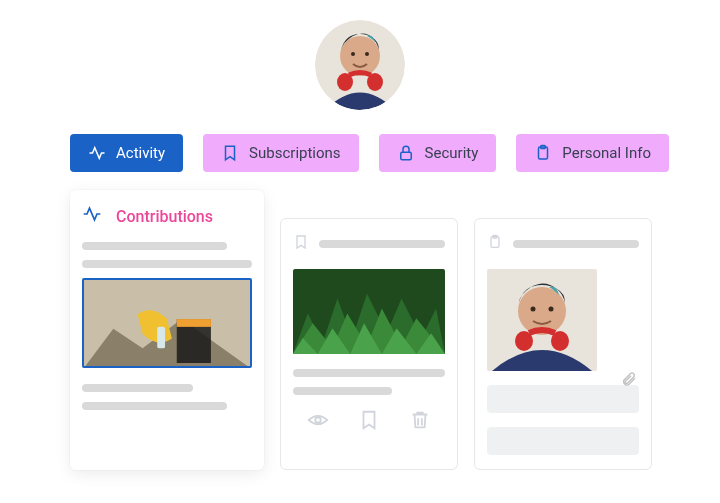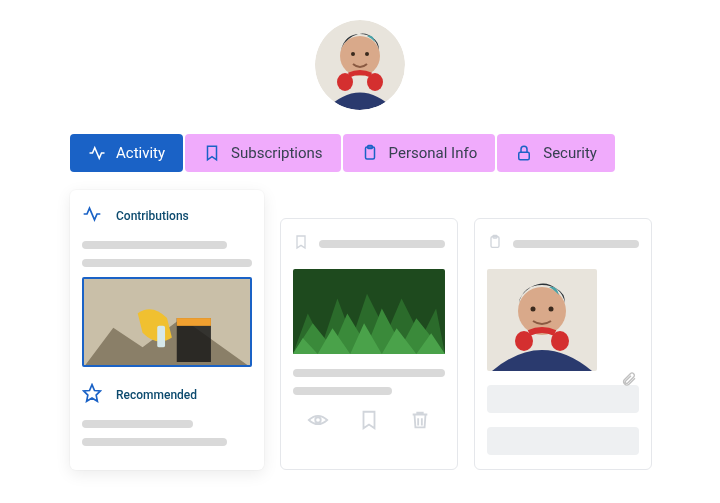--- a/index.html
+++ b/index.html
@@ -21,21 +21,21 @@
     width: 90px;
     height: 90px;
     border-radius: 50%;
     overflow: hidden;
     margin-bottom: 24px;
     flex-shrink: 0;
   }
   .avatar svg { width: 100%; height: 100%; display: block; }
   .tabs {
     display: flex;
-    gap: 2px;
+    gap: 20px;
     width: 100%;
     margin-bottom: 18px;
   }
   .tab {
     display: flex;
     align-items: center;
     gap: 10px;
     padding: 10px 18px;
     border-radius: 4px;
     background: #f0abfc;
@@ -64,21 +64,21 @@
     padding: 14px 12px;
     flex-shrink: 0;
   }
   .sidepanel-heading {
     display: flex;
     align-items: center;
     gap: 14px;
     margin-bottom: 14px;
   }
   .sidepanel-heading .icon svg { width: 20px; height: 20px; stroke: #1a62c6; stroke-width: 2; fill: none; }
-  .sidepanel-heading span { font-size: 12px; color: #0c4a6e; font-weight: 500; }
+  .sidepanel-heading span { font-size: 16px; color: #ec4899; font-weight: 500; }
   .skel {
     height: 8px;
     background: #d9d9d9;
     border-radius: 4px;
     margin-bottom: 10px;
   }
   .sidepanel .skel:nth-of-type(1) { width: 65%; }
   .sidepanel .skel:nth-of-type(2) { width: 85%; }
   .sidepanel-img {
     width: 100%;
@@ -181,34 +181,34 @@
       <span class="icon">
         <svg viewBox="0 0 24 24">
             <path d="M6 3 h12 v18 l-6 -4 l-6 4 Z"></path>
           </svg>
       </span>
       <span>Subscriptions</span>
     </div>
     <div class="tab">
       <span class="icon">
         <svg viewBox="0 0 24 24">
-            <rect x="6" y="4" width="12" height="16" rx="2"></rect>
-            <rect x="9" y="2" width="6" height="4" rx="1"></rect>
+            <rect x="5" y="11" width="14" height="10" rx="2"></rect>
+            <path d="M8 11 V7 a4 4 0 0 1 8 0 v4"></path>
           </svg>
       </span>
-      <span>Personal Info</span>
+      <span>Security</span>
     </div>
     <div class="tab">
       <span class="icon">
         <svg viewBox="0 0 24 24">
-            <rect x="5" y="11" width="14" height="10" rx="2"></rect>
-            <path d="M8 11 V7 a4 4 0 0 1 8 0 v4"></path>
+            <rect x="6" y="4" width="12" height="16" rx="2"></rect>
+            <rect x="9" y="2" width="6" height="4" rx="1"></rect>
           </svg>
       </span>
-      <span>Security</span>
+      <span>Personal Info</span>
     </div>
   </div>
 
   <div class="content">
 
     <div class="sidepanel">
       <div class="sidepanel-heading">
         <span class="icon">
           <svg viewBox="0 0 24 24">
               <polyline points="2 12 6 12 9 5 15 19 18 12 22 12"></polyline>
@@ -221,28 +221,20 @@
       <div class="sidepanel-img">
         <svg viewBox="0 0 170 90" preserveAspectRatio="xMidYMid slice">
           <rect width="170" height="90" fill="#c9bfa8"></rect>
           <path d="M0 90 L30 50 L60 70 L100 40 L170 90 Z" fill="#8a7f68"></path>
           <rect x="95" y="40" width="35" height="45" fill="#1a1a1a" opacity="0.85"></rect>
           <rect x="95" y="40" width="35" height="8" fill="#f0a030"></rect>
           <path d="M55 35 Q70 25 85 40 L90 60 Q75 70 60 55 Z" fill="#f0c030"></path>
           <rect x="75" y="48" width="8" height="22" fill="#d6e8ea" rx="2"></rect>
         </svg>
       </div>
-      <div class="sidepanel-heading recommended">
-        <span class="icon">
-          <svg viewBox="0 0 24 24">
-              <polygon points="12 2 15 9 22 9.5 17 14.5 18.5 22 12 18 5.5 22 7 14.5 2 9.5 9 9"></polygon>
-            </svg>
-        </span>
-        <span>Recommended</span>
-      </div>
       <div class="skel" style="width:65%"></div>
       <div class="skel" style="width:85%"></div>
     </div>
 
     <div class="cards">
 
       <div class="card">
         <div class="card-head">
           <span class="icon">
             <svg viewBox="0 0 24 24">

